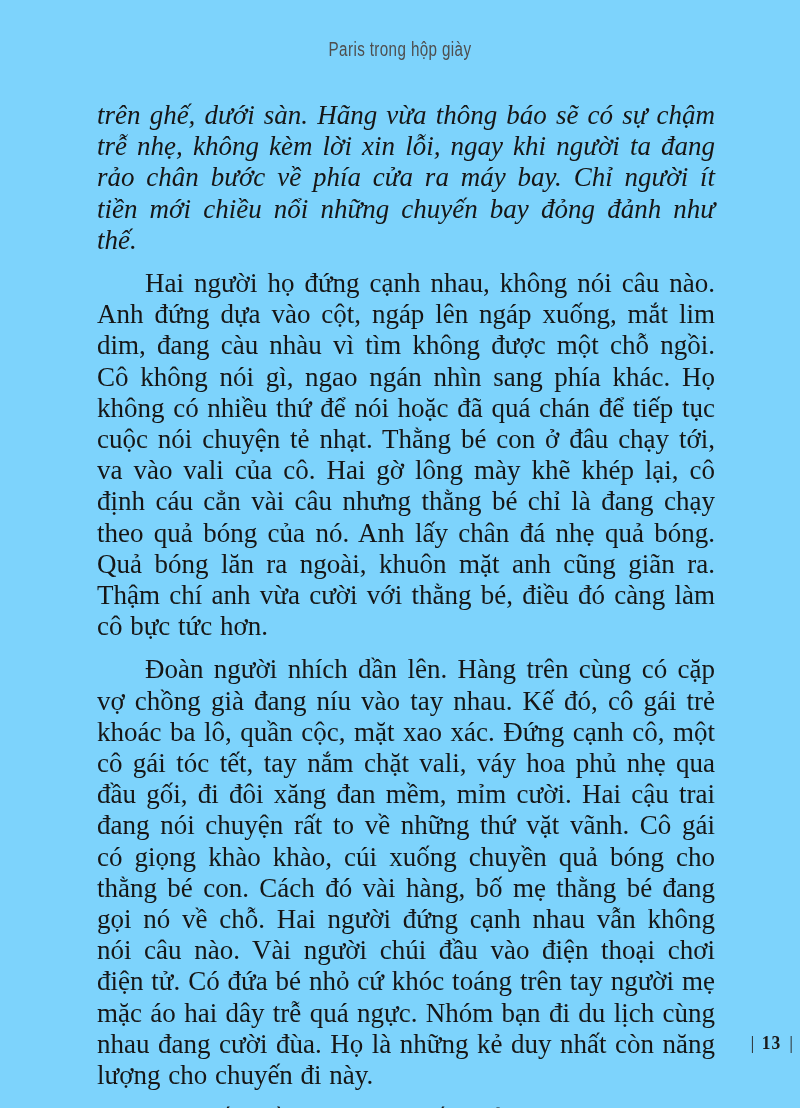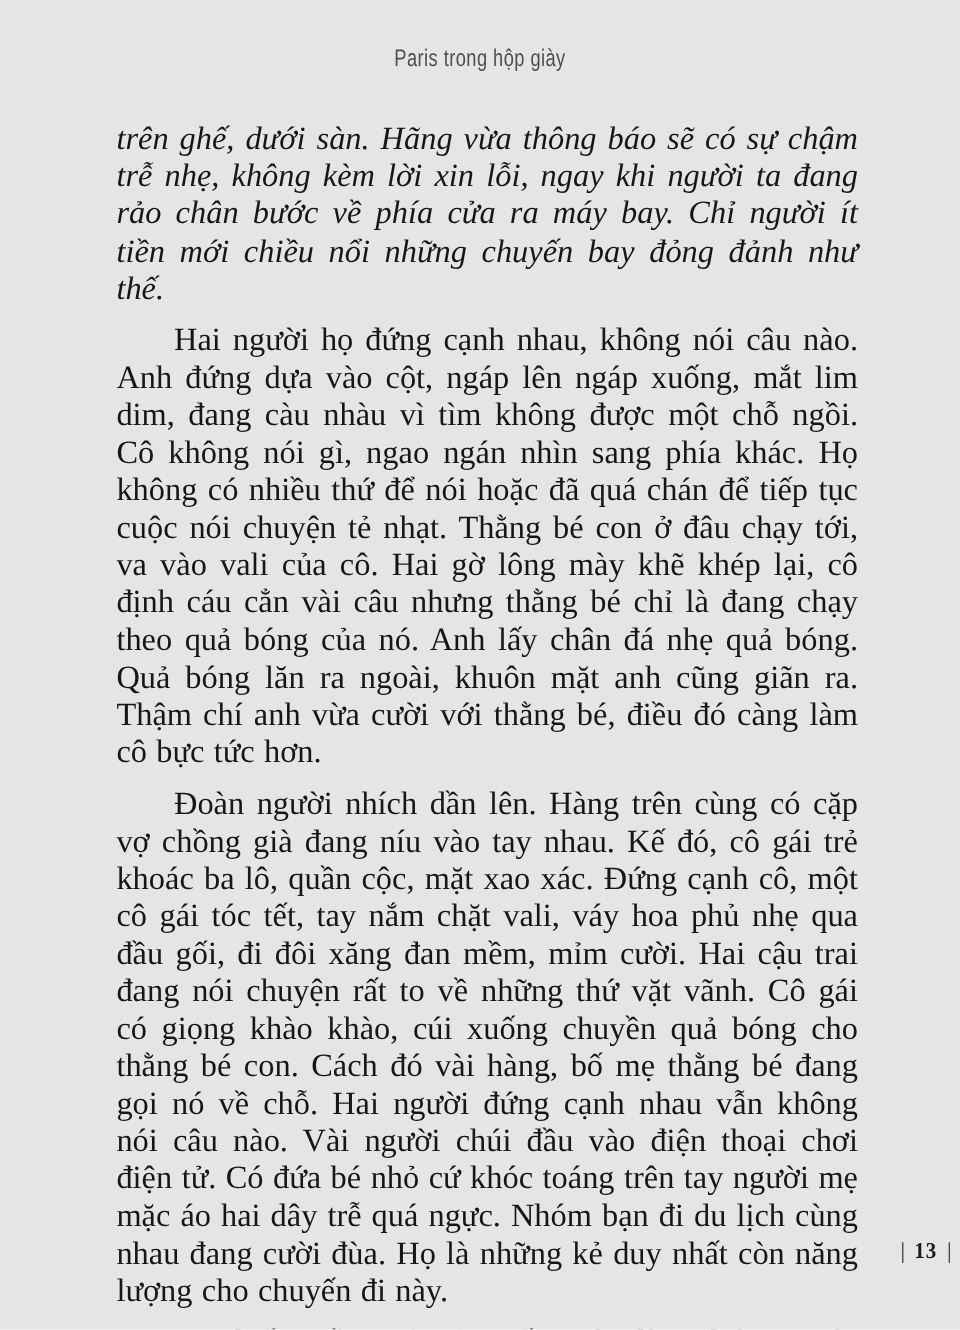--- a/index.html
+++ b/index.html
@@ -4,21 +4,21 @@
 <style>
   html, body {
     margin: 0;
     padding: 0;
     background: #ffffff;
   }
   .page {
     position: relative;
     width: 800px;
     height: 1108px;
-    background: #e5e5e5;
+    background: #7dd3fc;
     overflow: hidden;
     font-family: "Liberation Serif", serif;
   }
   .running-head {
     position: absolute;
     top: 38px;
     left: 0;
     right: 0;
     text-align: center;
     font-family: "Liberation Sans", sans-serif;

